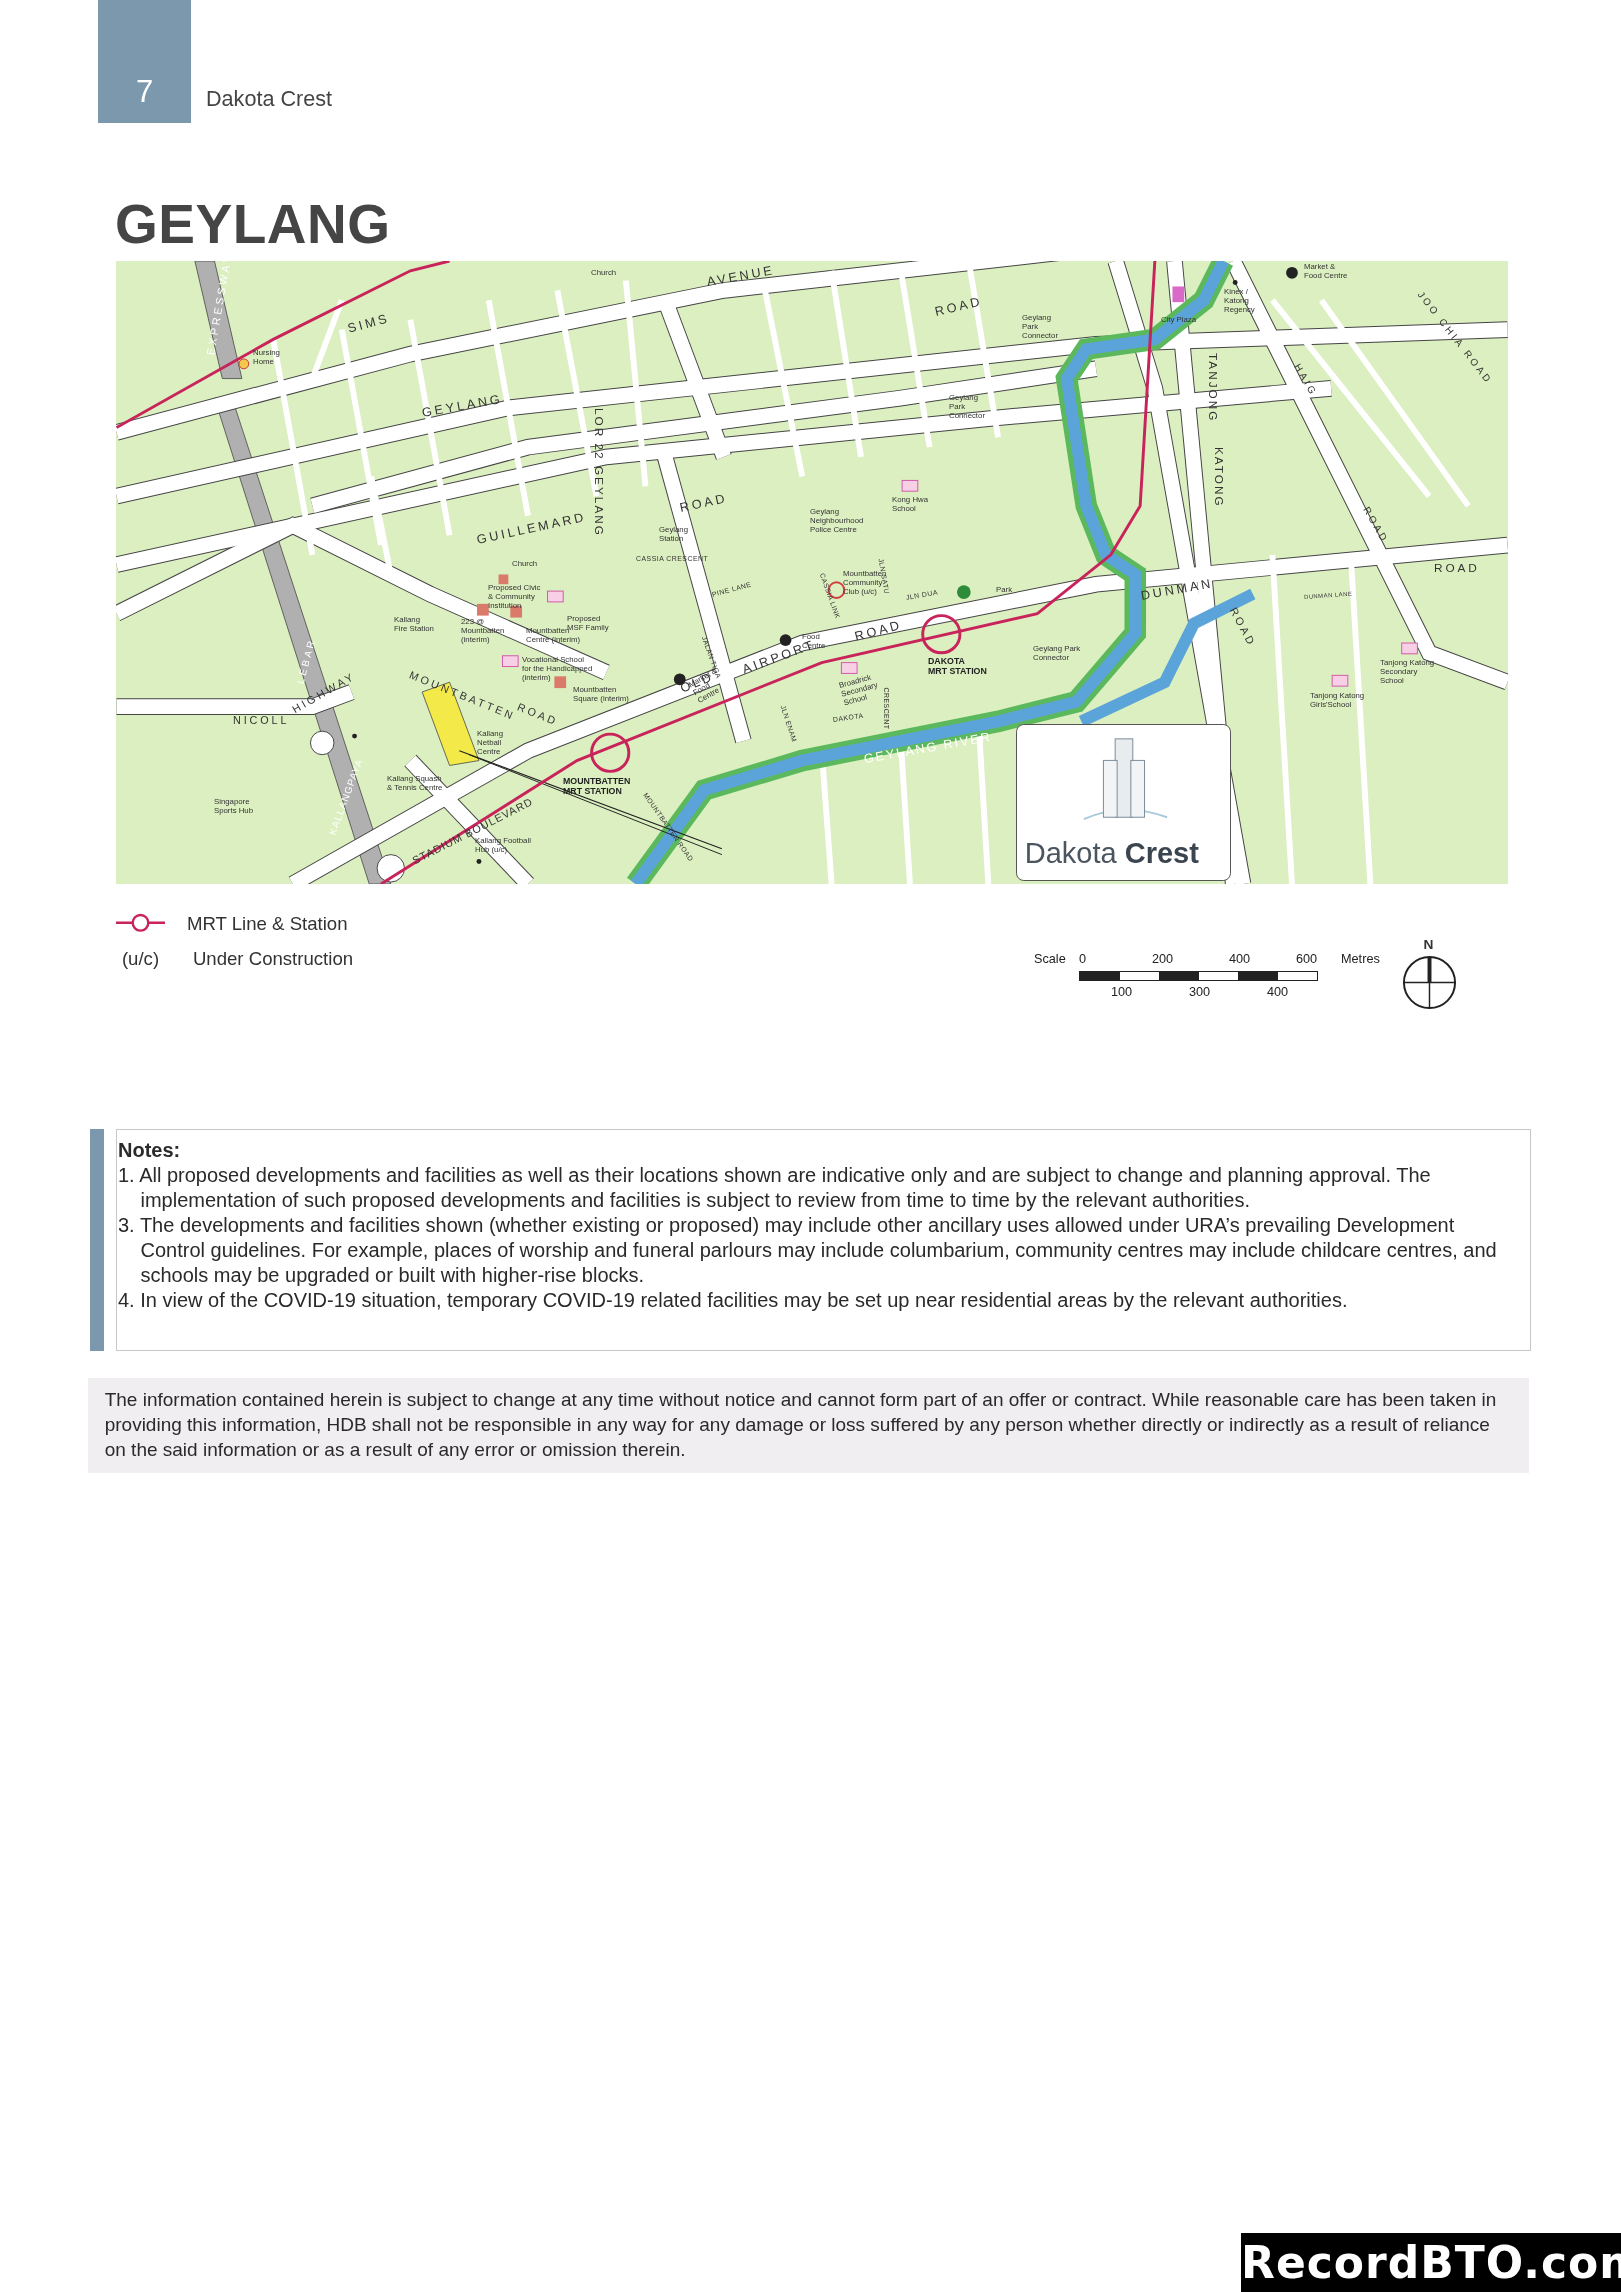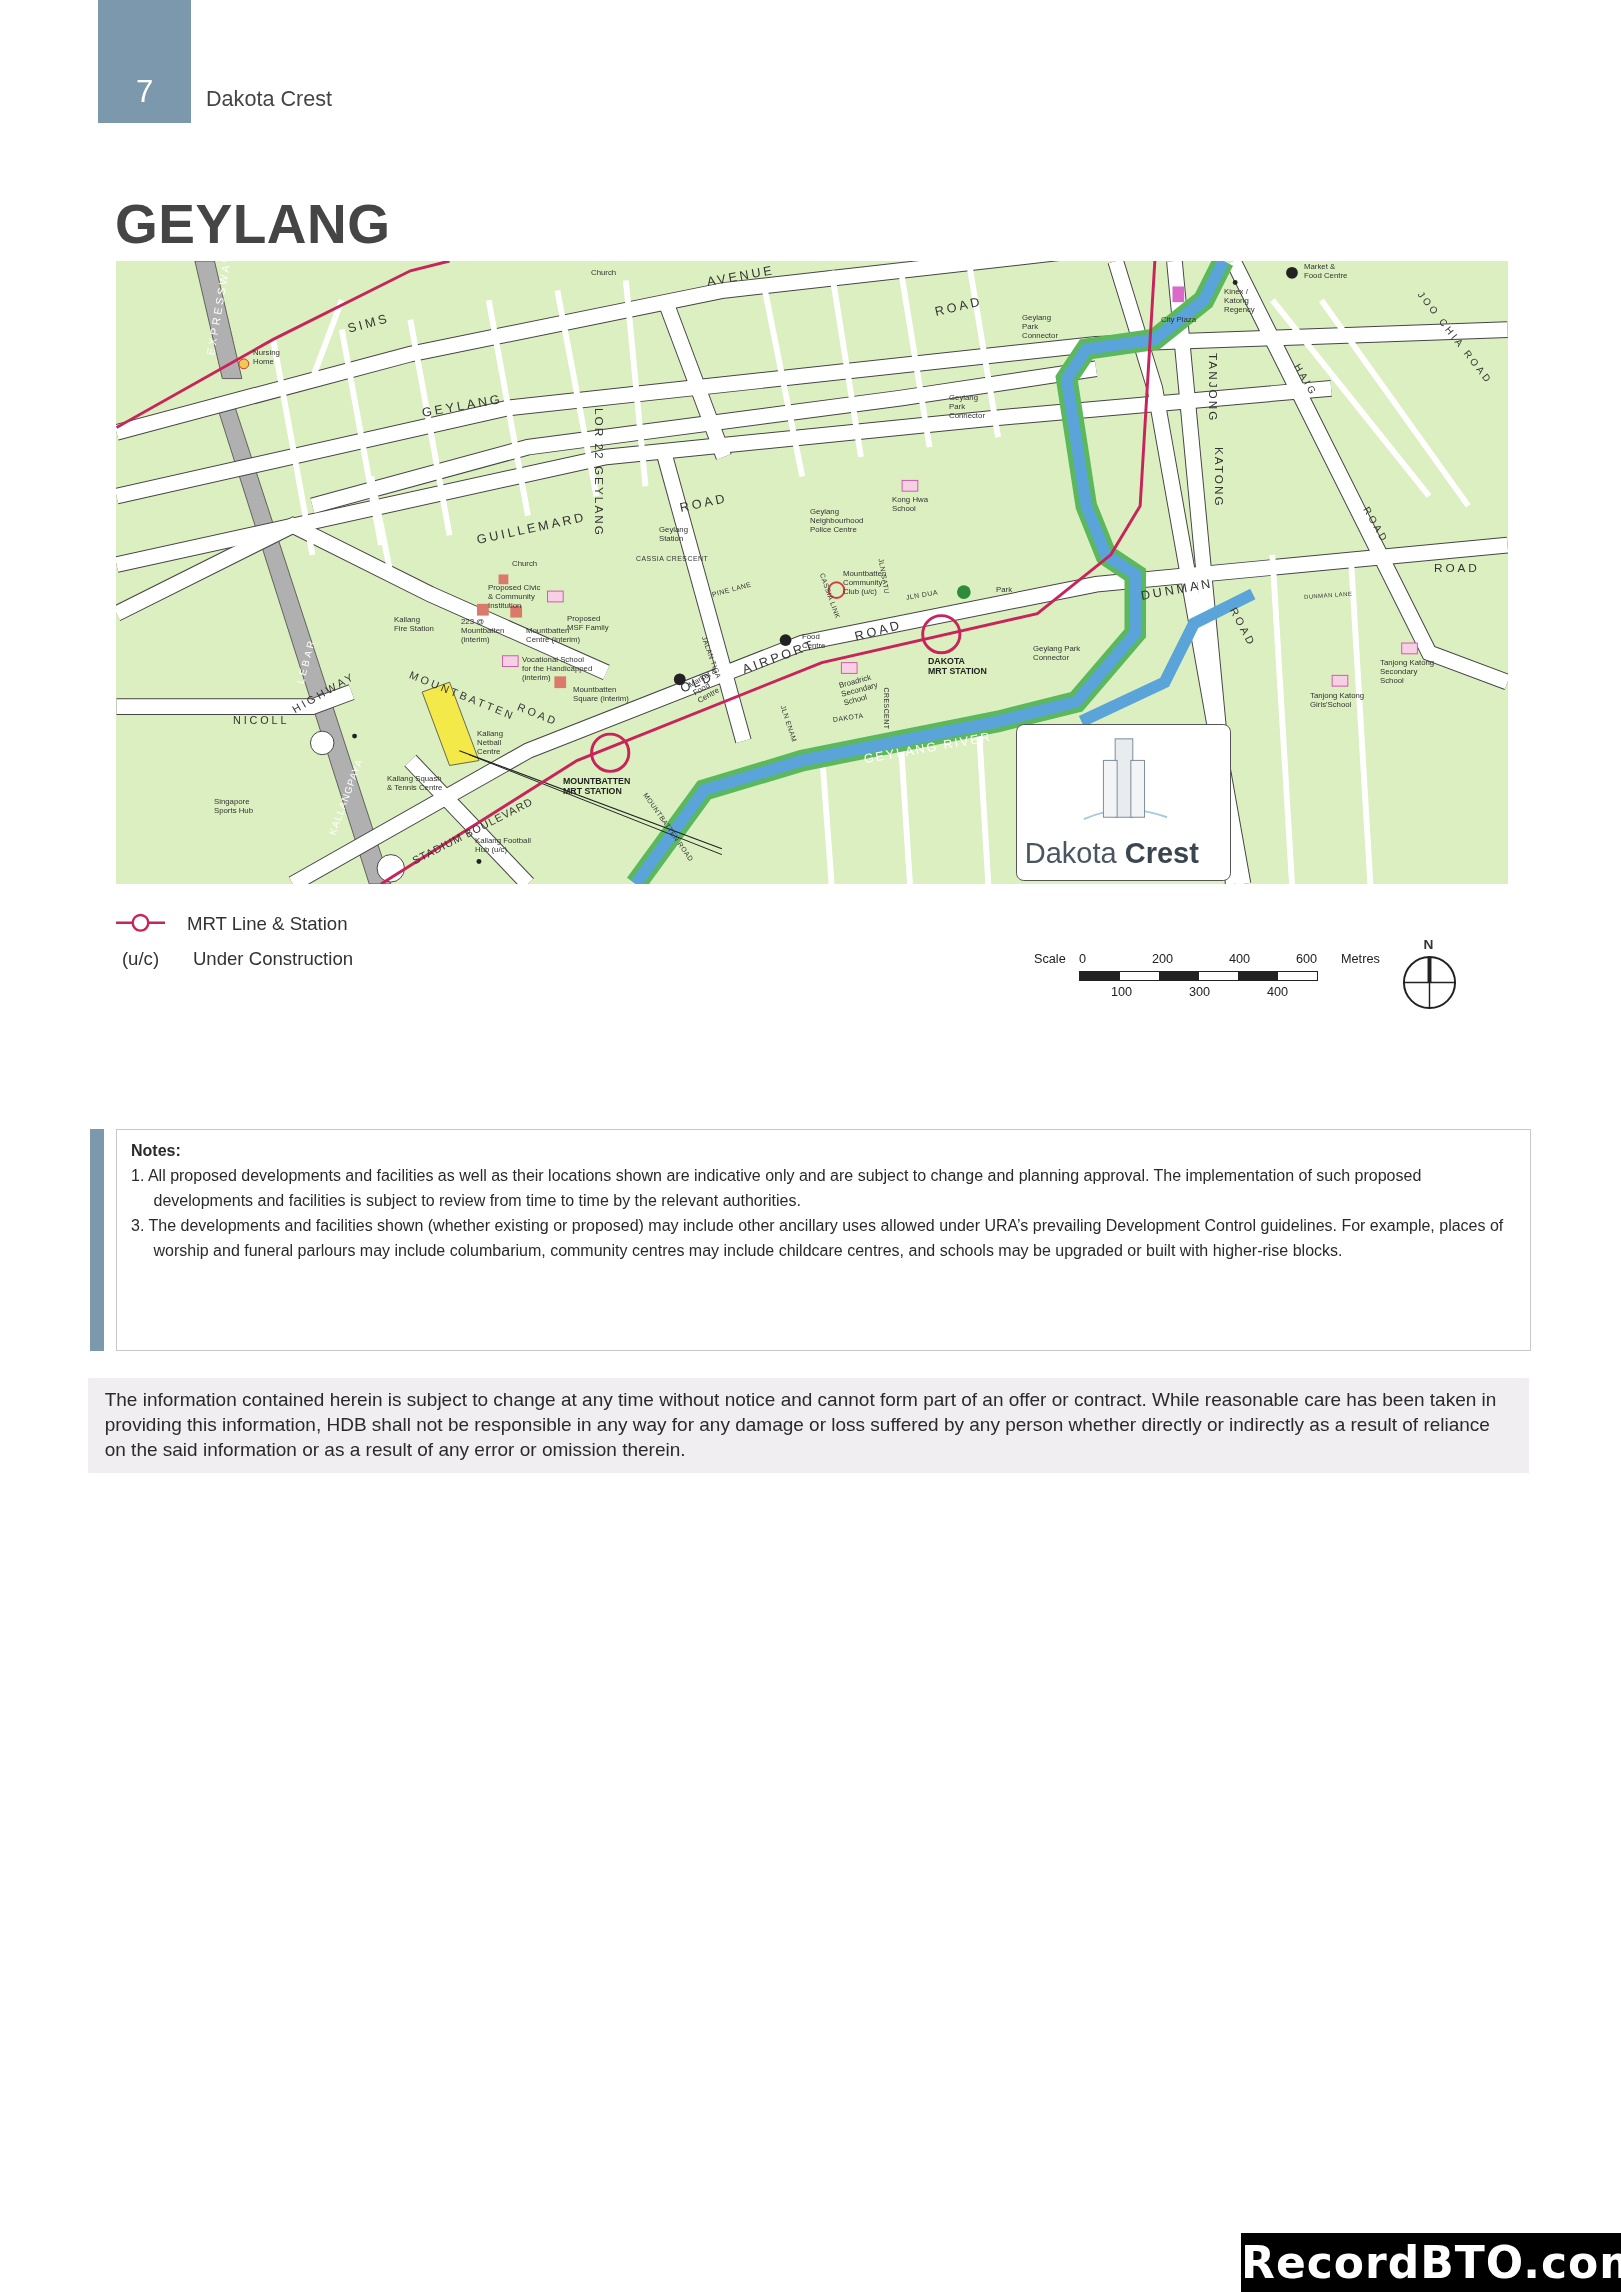--- a/index.html
+++ b/index.html
@@ -21,21 +21,21 @@
   .brand-name b { color:#3a4550; }
   .legend { position:absolute; left:116px; top:913px; }
   .legend-row { display:flex; align-items:flex-start; height:35px; font-size:18.6px; color:#333; }
   .legend-sym { width:71px; font-size:18.6px; }
   .scale { position:absolute; left:1034px; top:949px; font-size:12.7px; color:#222; }
   .scale-bar { position:absolute; left:45px; top:21.6px; width:237px; height:8.8px; border:1px solid #222; display:flex; }
   .scale-bar div { flex:1; }
   .compass { position:absolute; left:1400px; top:937px; width:59px; height:78px; }
   .notes { position:absolute; left:116px; top:1129px; width:1413px; height:220px; border:1px solid #c8c8c8; background:#fff; }
   .notes-accent { position:absolute; left:90px; top:1129px; width:13.7px; height:222px; background:#7b98ad; }
-  .notes-inner { position:absolute; left:14px; top:7.8px; right:11.8px; font-size:16px; line-height:25px; color:#2a2a2a; }
+  .notes-inner { position:absolute; left:1px; top:7.8px; right:11.8px; font-size:20px; line-height:25px; color:#2a2a2a; }
   .notes-title { font-weight:bold; }
   .note-item { padding-left:22.5px; text-indent:-22.5px; }
   .disclaimer { position:absolute; left:88px; top:1378px; width:1441px; height:95px; background:#f1eef1; }
   .disclaimer p { margin:0; position:absolute; left:16.7px; top:8.8px; right:13.7px; font-size:19px; line-height:25px; color:#2a2a2a; }
   .watermark { position:absolute; left:1241px; top:2233px; width:380px; height:60px; background:#000; color:#fff;
                font-family:"DejaVu Sans", sans-serif; font-weight:bold; font-size:44px; line-height:60px; text-align:center; letter-spacing:1px; }
 </style>
 </head>
 <body>
 
@@ -310,20 +310,21 @@
     <rect x="28" y="4" width="4" height="26" fill="#222"></rect>
   </svg>
 </div>
 
 <div class="notes-accent"></div>
 <div class="notes">
   <div class="notes-inner">
     <div class="notes-title">Notes:</div>
     <div class="note-item">1. All proposed developments and facilities as well as their locations shown are indicative only and are subject to change and planning approval. The implementation of such proposed developments and facilities is subject to review from time to time by the relevant authorities.</div>
     <div class="note-item">3. The developments and facilities shown (whether existing or proposed) may include other ancillary uses allowed under URA’s prevailing Development Control guidelines. For example, places of worship and funeral parlours may include columbarium, community centres may include childcare centres, and schools may be upgraded or built with higher-rise blocks.</div>
+    <div class="note-item">4. In view of the COVID-19 situation, temporary COVID-19 related facilities may be set up near residential areas by the relevant authorities.</div>
   </div>
 </div>
 
 <div class="disclaimer">
   <p>The information contained herein is subject to change at any time without notice and cannot form part of an offer or contract. While reasonable care has been taken in providing this information, HDB shall not be responsible in any way for any damage or loss suffered by any person whether directly or indirectly as a result of reliance on the said information or as a result of any error or omission therein.</p>
 </div>
 
 <div class="watermark">RecordBTO.com</div>
 
 

